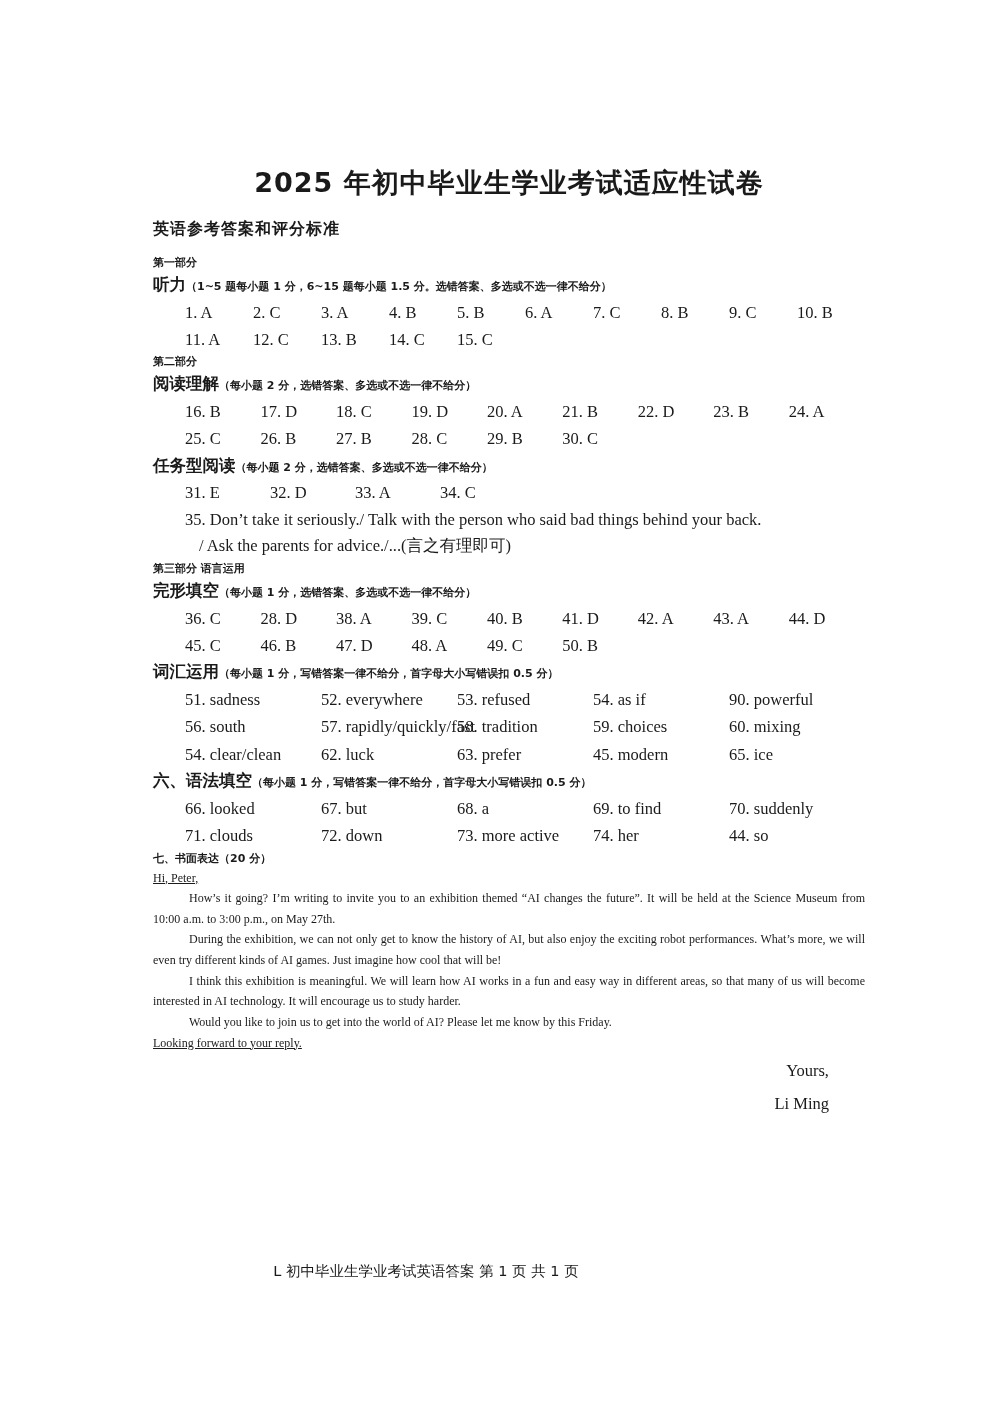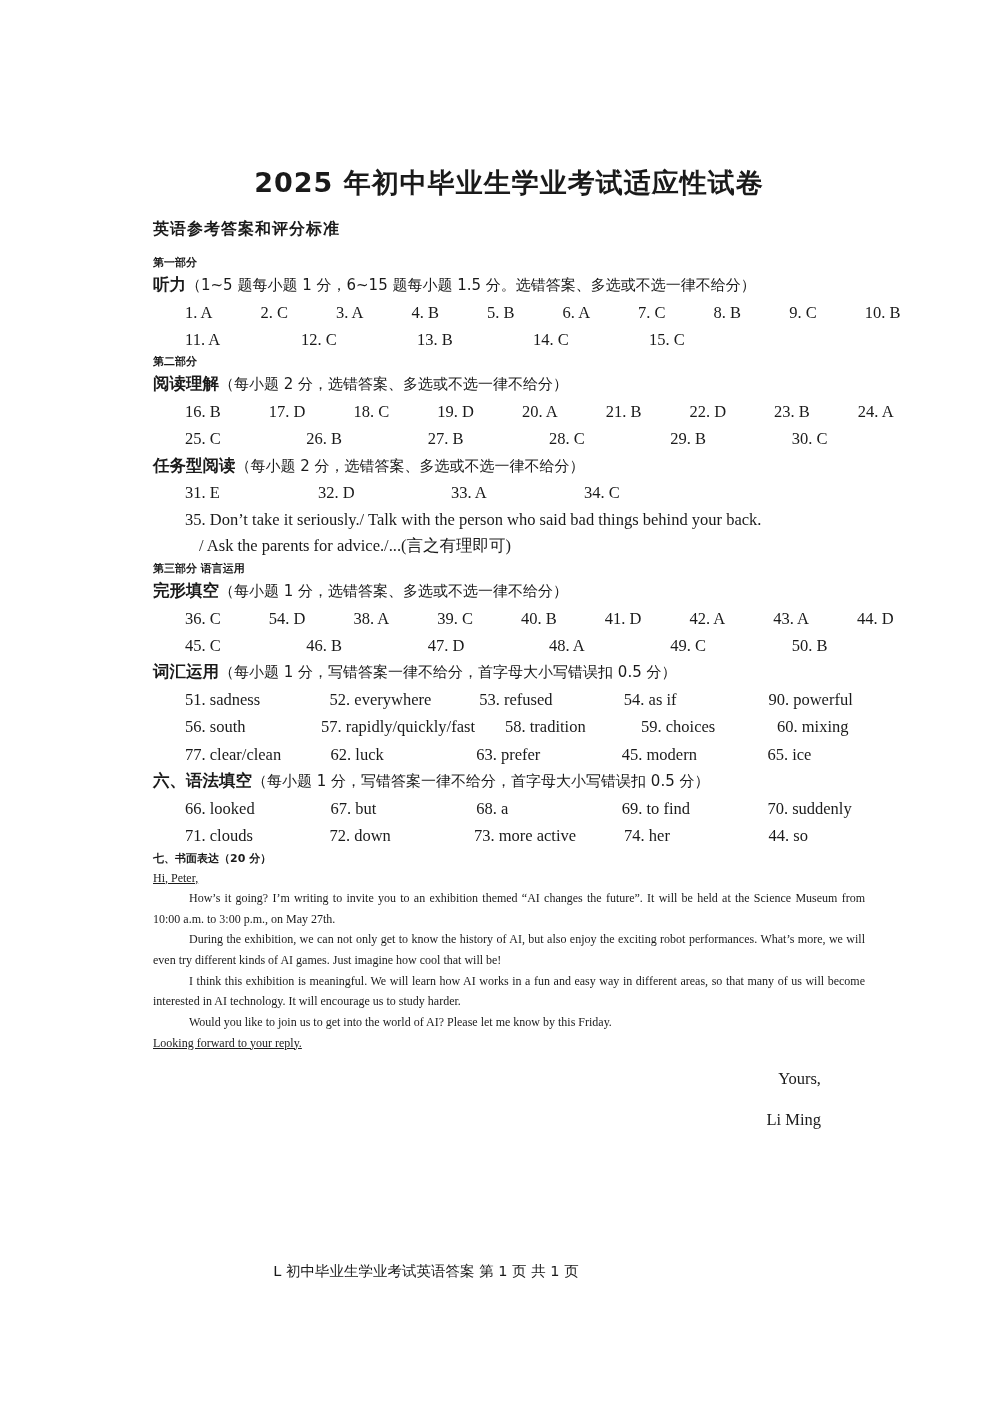--- a/index.html
+++ b/index.html
@@ -56,30 +56,29 @@
     line-height: 1.62;
     margin: 0;
     white-space: nowrap;
   }
   .sec-line .cn {
     font-family: "DejaVu Sans", sans-serif;
     font-weight: bold;
   }
   .sec-line .note {
     font-family: "DejaVu Sans", sans-serif;
-    font-weight: normal;
-    font-size: 15px;
+    font-weight: bold;
+    font-size: 11px;
   }
   .ans-row {
     font-size: 16.5px;
     line-height: 1.66;
     margin: 0;
     padding-left: 32px;
     display: flex;
-    gap: 48px;
   }
   .ans-row .cell {
     display: inline-block;
     white-space: nowrap;
   }
   
   .row-10 .cell { width: 10%; }
   
   .row-9 .cell { width: 11.1%; }
   .row-8 .cell { width: 12.5%; }
@@ -105,21 +104,21 @@
   }
   .essay p.ind {
     text-indent: 36px;
   }
   .u { text-decoration: underline; }
   .sign {
     text-align: right;
     font-size: 16.5px;
     line-height: 1.72;
     padding-right: 32px;
-    margin: 12px;
+    margin: 4px;
   }
   .footer {
     position: absolute;
     left: 0;
     top: 1262px;
     width: 836px;
     text-align: center;
     font-size: 14.5px;
     font-family: "DejaVu Sans", sans-serif;
   }
@@ -192,21 +191,21 @@
     </div>
     <div class="free-text">35. Don’t take it seriously./ Talk with the person who said bad things behind your back.</div>
     <div class="free-text indent2">/ Ask the parents for advice./...(言之有理即可)</div>
 
     <div class="sec-head">第三部分  语言运用</div>
     <div class="sec-line">
       <span class="cn">完形填空</span><span class="note">（每小题 1 分，选错答案、多选或不选一律不给分）</span>
     </div>
     <div class="ans-row row-9">
       <span class="cell">36. C</span>
-      <span class="cell">54. D</span>
+      <span class="cell">28. D</span>
       <span class="cell">38. A</span>
       <span class="cell">39. C</span>
       <span class="cell">40. B</span>
       <span class="cell">41. D</span>
       <span class="cell">42. A</span>
       <span class="cell">43. A</span>
       <span class="cell">44. D</span>
     </div>
     <div class="ans-row row-9">
       <span class="cell">45. C</span>
@@ -228,21 +227,21 @@
       <span class="cell">90. powerful</span>
     </div>
     <div class="ans-row row-vocab">
       <span class="cell">56.  south</span>
       <span class="cell">57. rapidly/quickly/fast</span>
       <span class="cell">58. tradition</span>
       <span class="cell">59. choices</span>
       <span class="cell">60. mixing</span>
     </div>
     <div class="ans-row row-vocab">
-      <span class="cell">77.  clear/clean</span>
+      <span class="cell">54.  clear/clean</span>
       <span class="cell">62. luck</span>
       <span class="cell">63. prefer</span>
       <span class="cell">45. modern</span>
       <span class="cell">65. ice</span>
     </div>
 
     <div class="sec-line">
       <span class="cn">六、语法填空</span><span class="note">（每小题 1 分，写错答案一律不给分，首字母大小写错误扣 0.5 分）</span>
     </div>
     <div class="ans-row row-gram">

